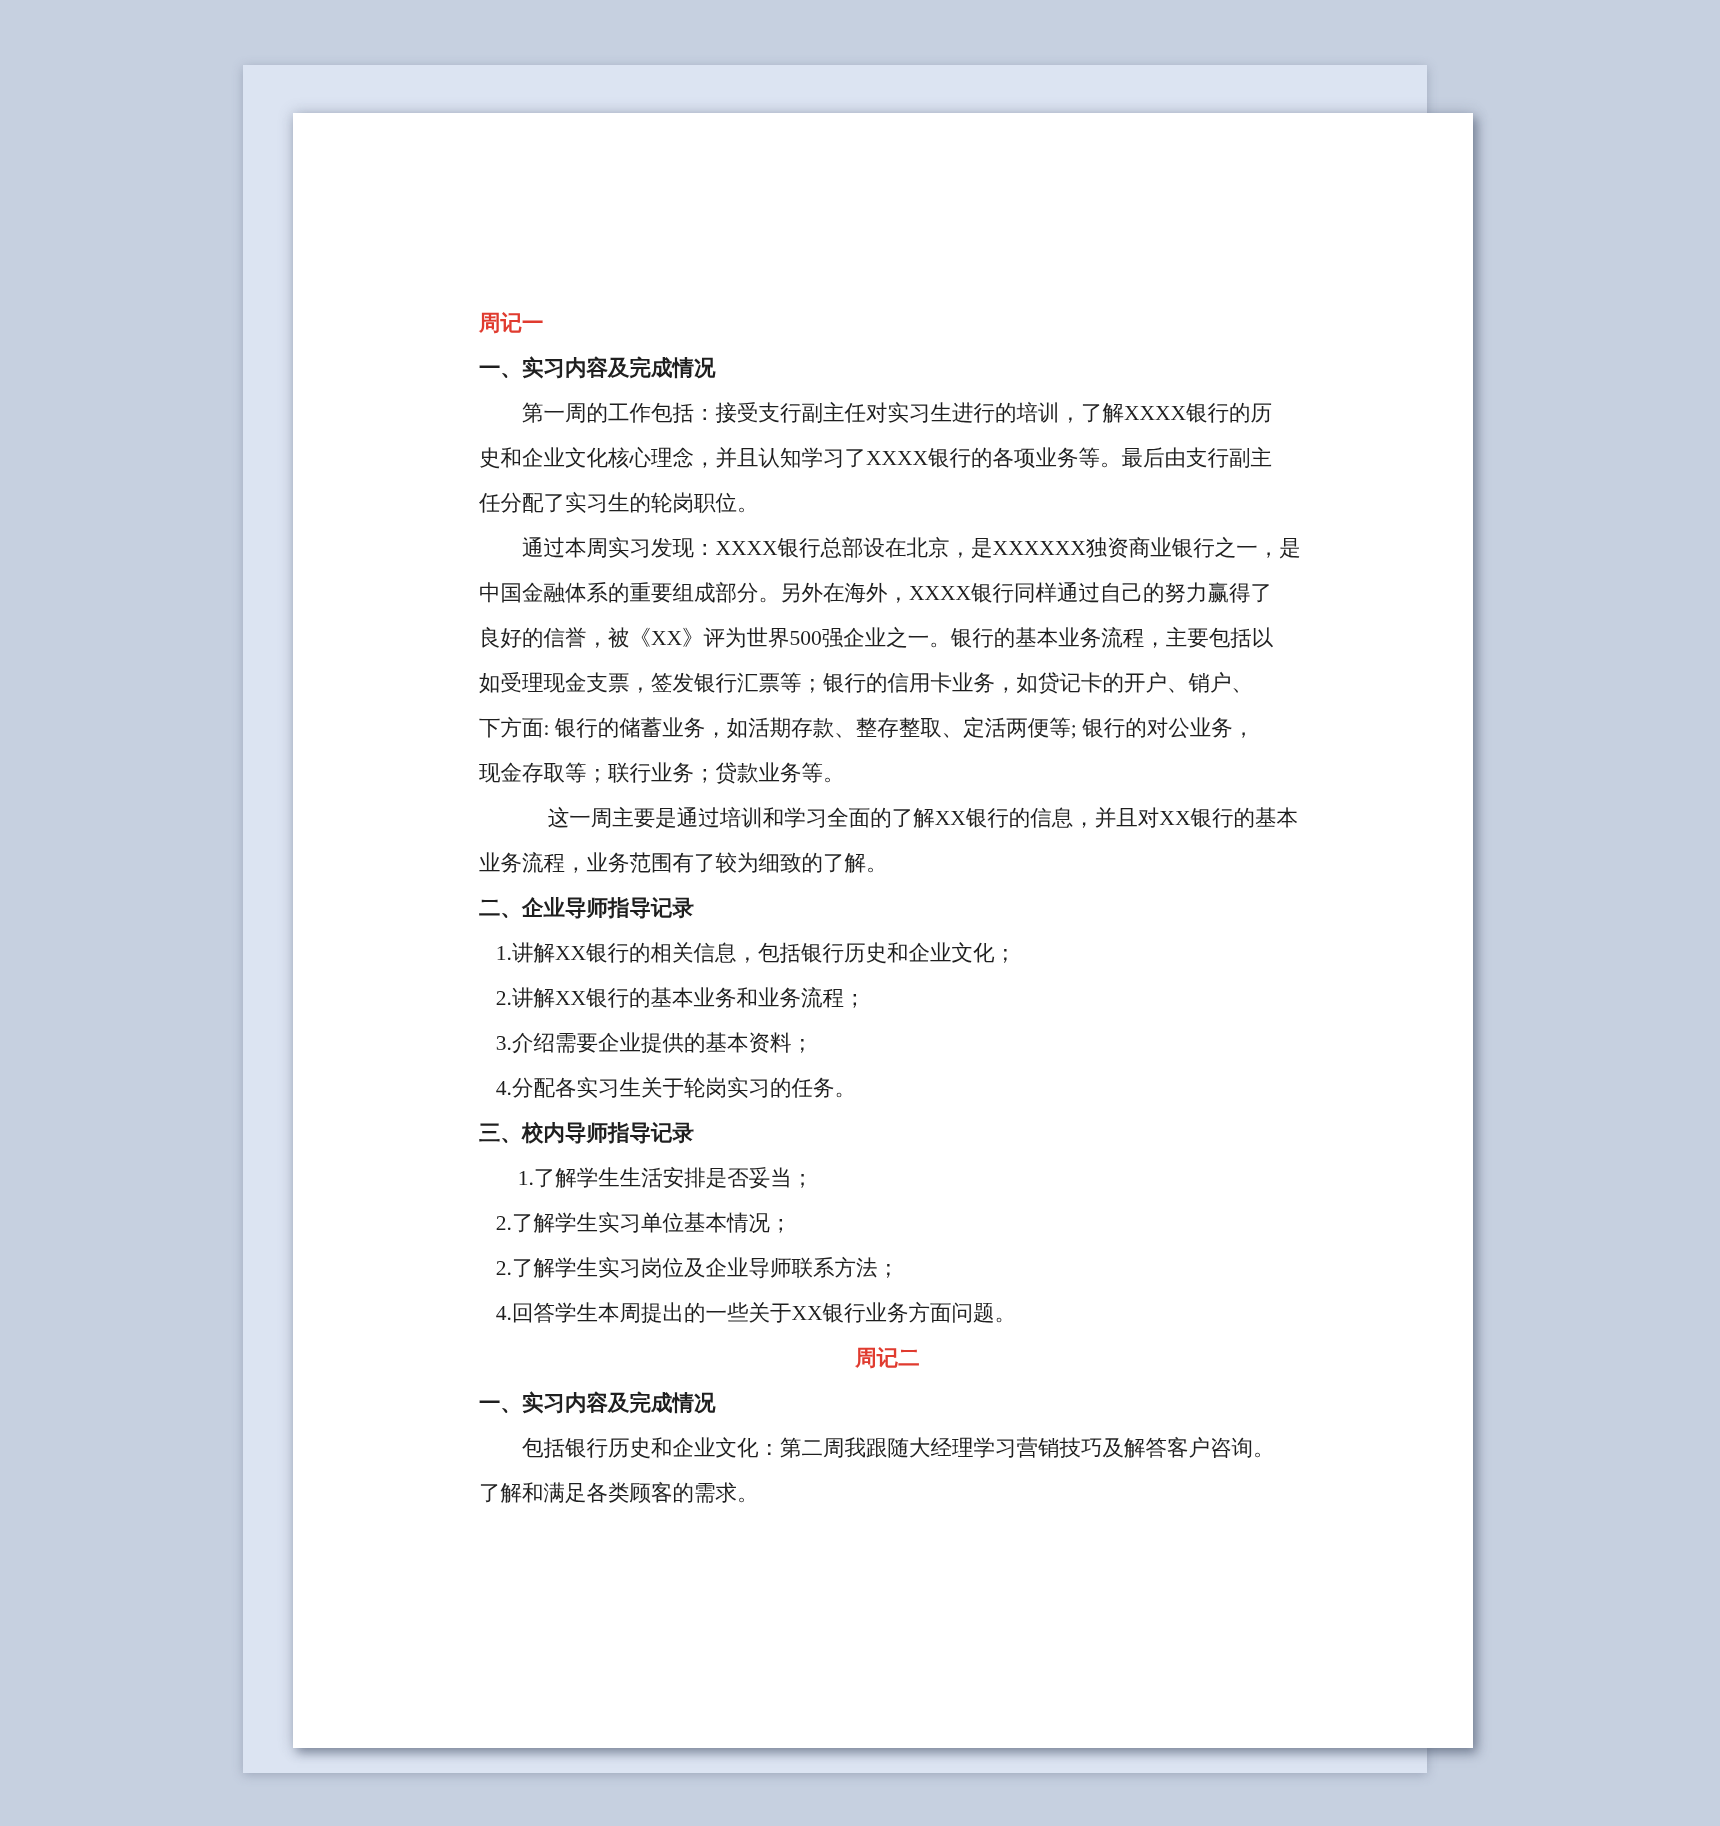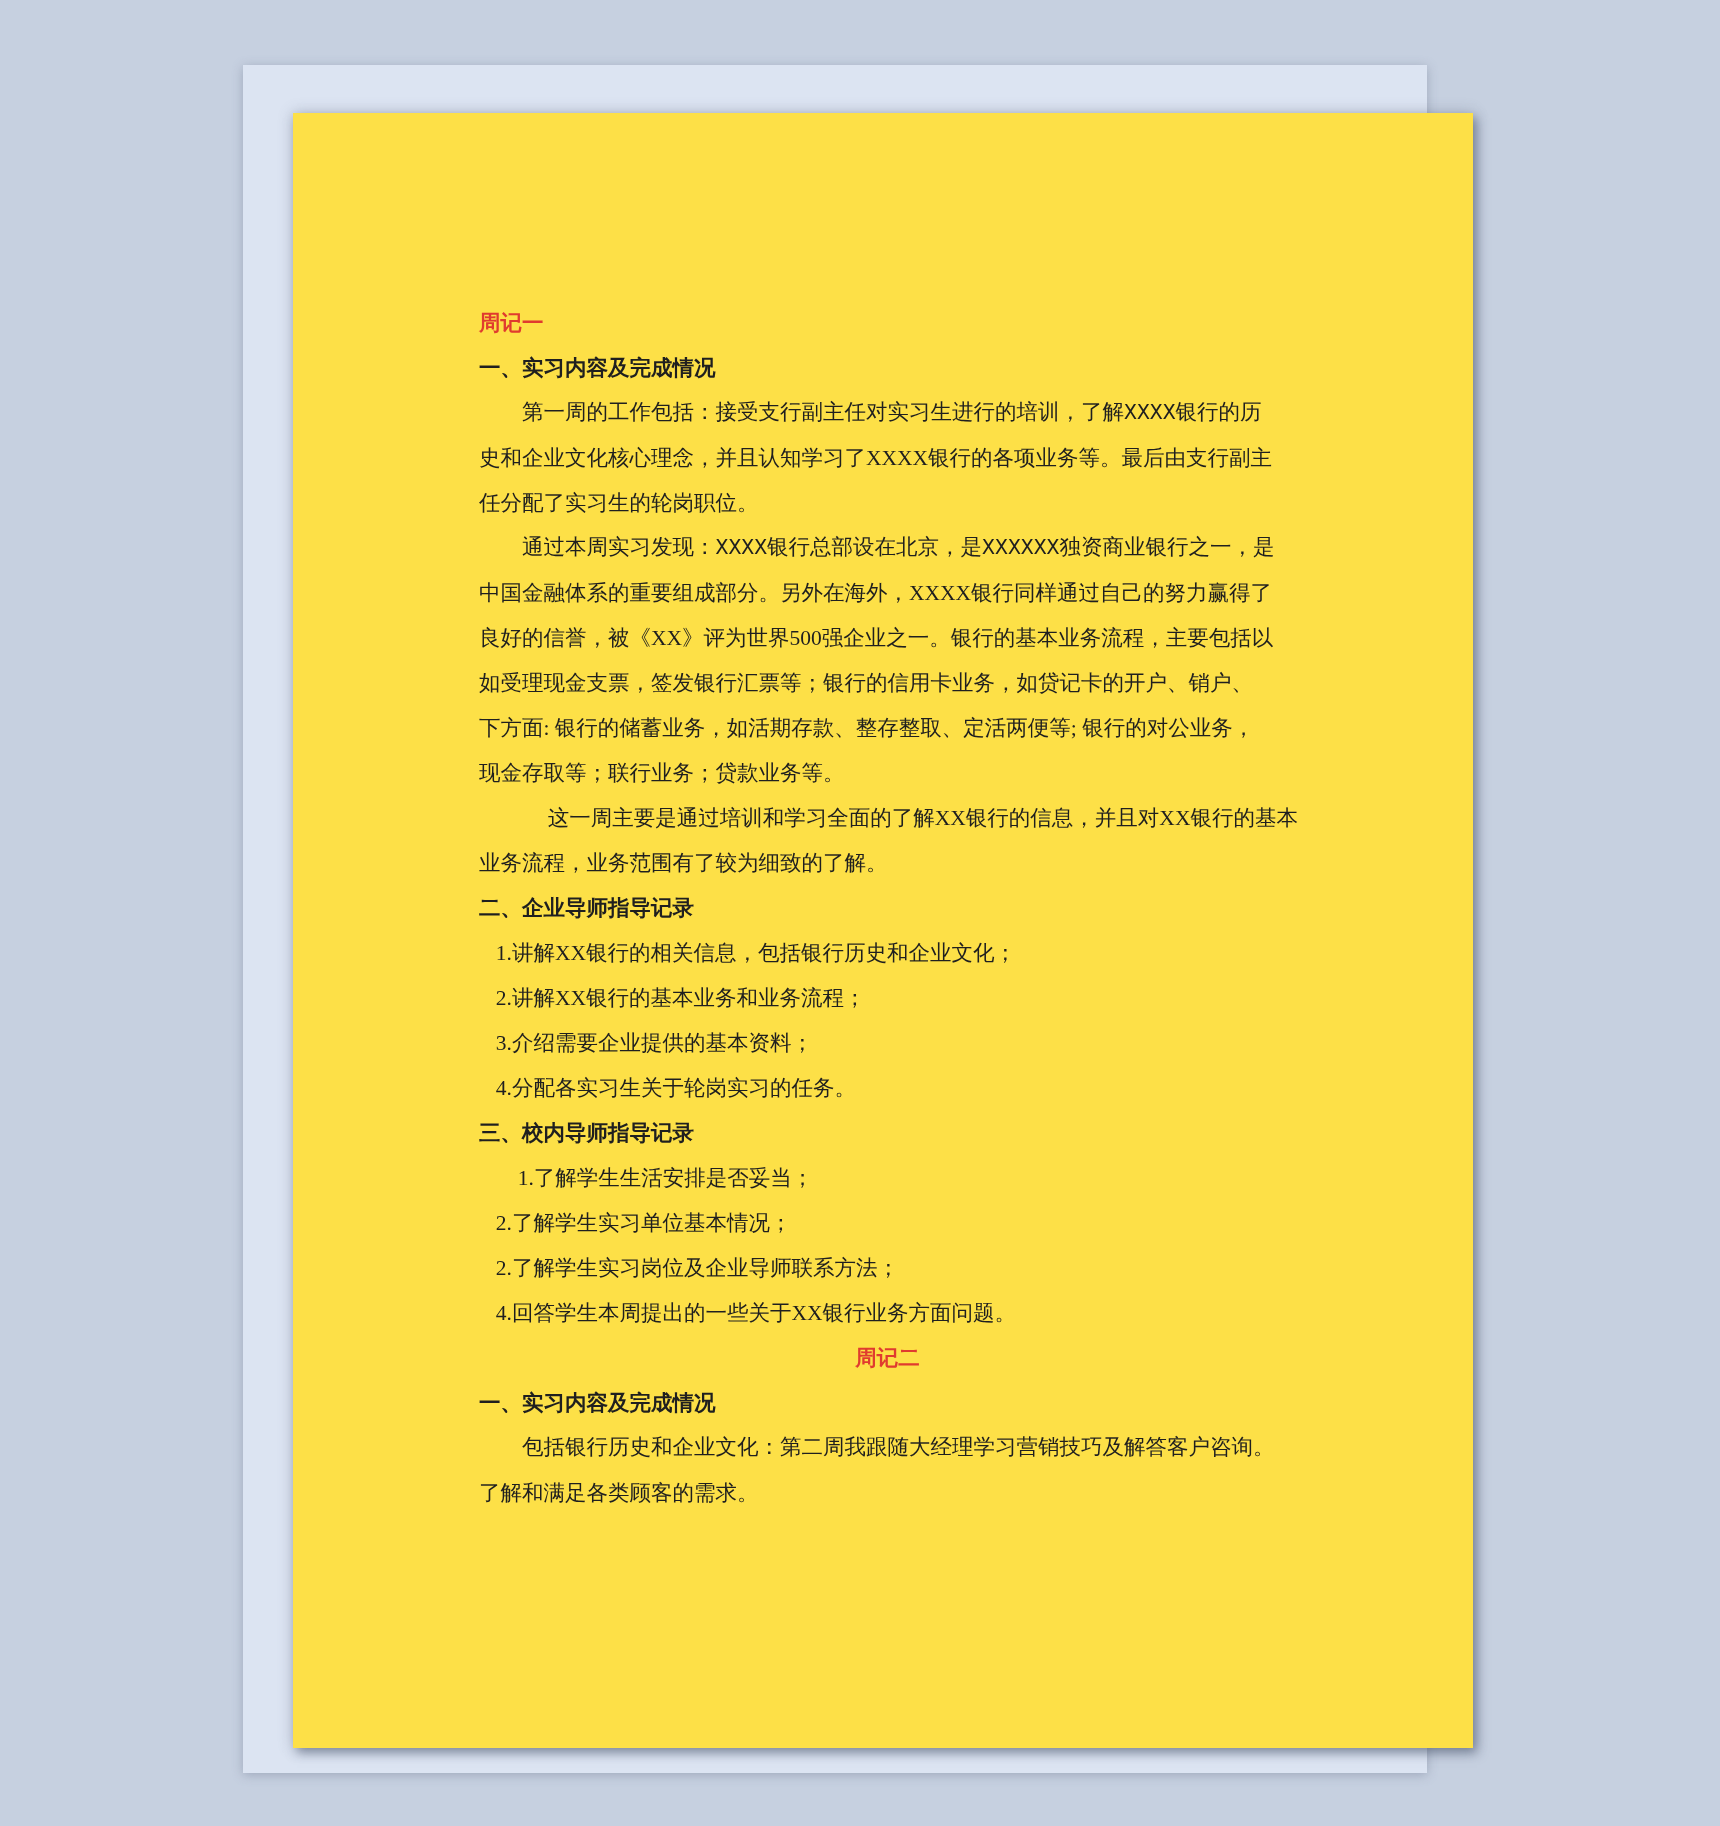--- a/index.html
+++ b/index.html
@@ -14,38 +14,38 @@
     position:absolute;
     left:243px;top:65px;
     width:1184px;height:1708px;
     background:#dce4f2;
     box-shadow:0 2px 10px rgba(110,120,145,0.45);
   }
   .page{
     position:absolute;
     left:293px;top:113px;
     width:1180px;height:1635px;
-    background:#fde047;
+    background:#ffffff;
     box-shadow:4px 5px 10px rgba(60,72,95,0.5), 0 0 14px rgba(90,100,120,0.30);
   }
   .content{
     position:absolute;
     left:186px;
     top:188px;
     width:800px;
     font-size:21.5px;
     line-height:45px;
     color:#1f1f1f;
     white-space:nowrap;
   }
   .line{display:block;}
   .red{color:#e03b2f;font-weight:bold;}
   .red-indent{color:#e03b2f;font-weight:bold;padding-left:0.78em;text-align:center;}
   .sect{font-weight:bold;}
-  .para{padding-left:2em;font-family:Liberation Mono, monospace;}
+  .para{padding-left:2em;}
   .para-deep{padding-left:3.2em;}
   .item{padding-left:0.78em;}
   .item-deep{padding-left:1.8em;}
 </style>
 </head>
 <body>
 
 <div class="back-sheet"></div>
 
 <div class="page">

